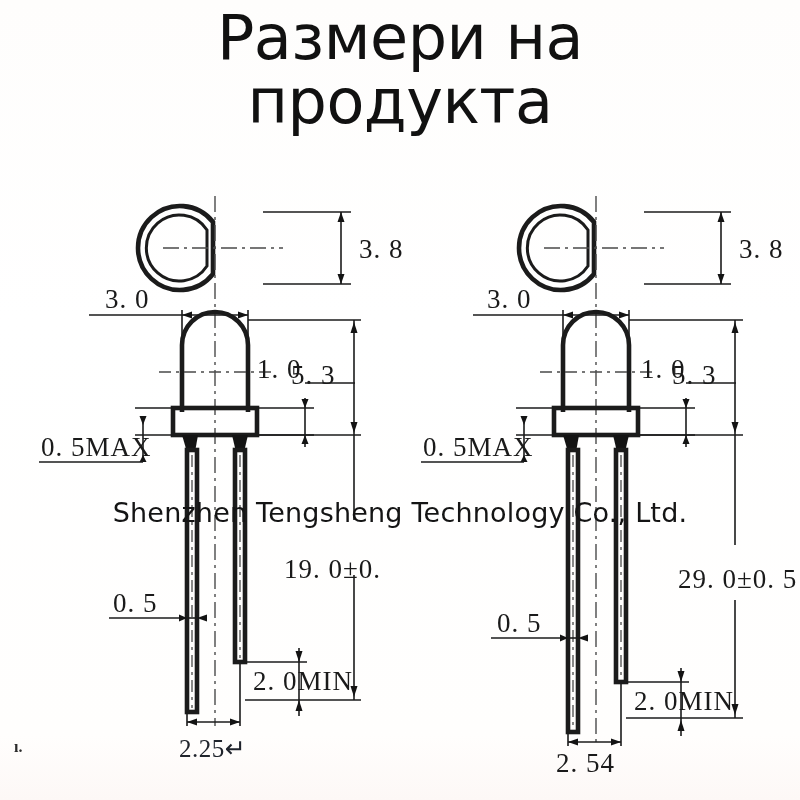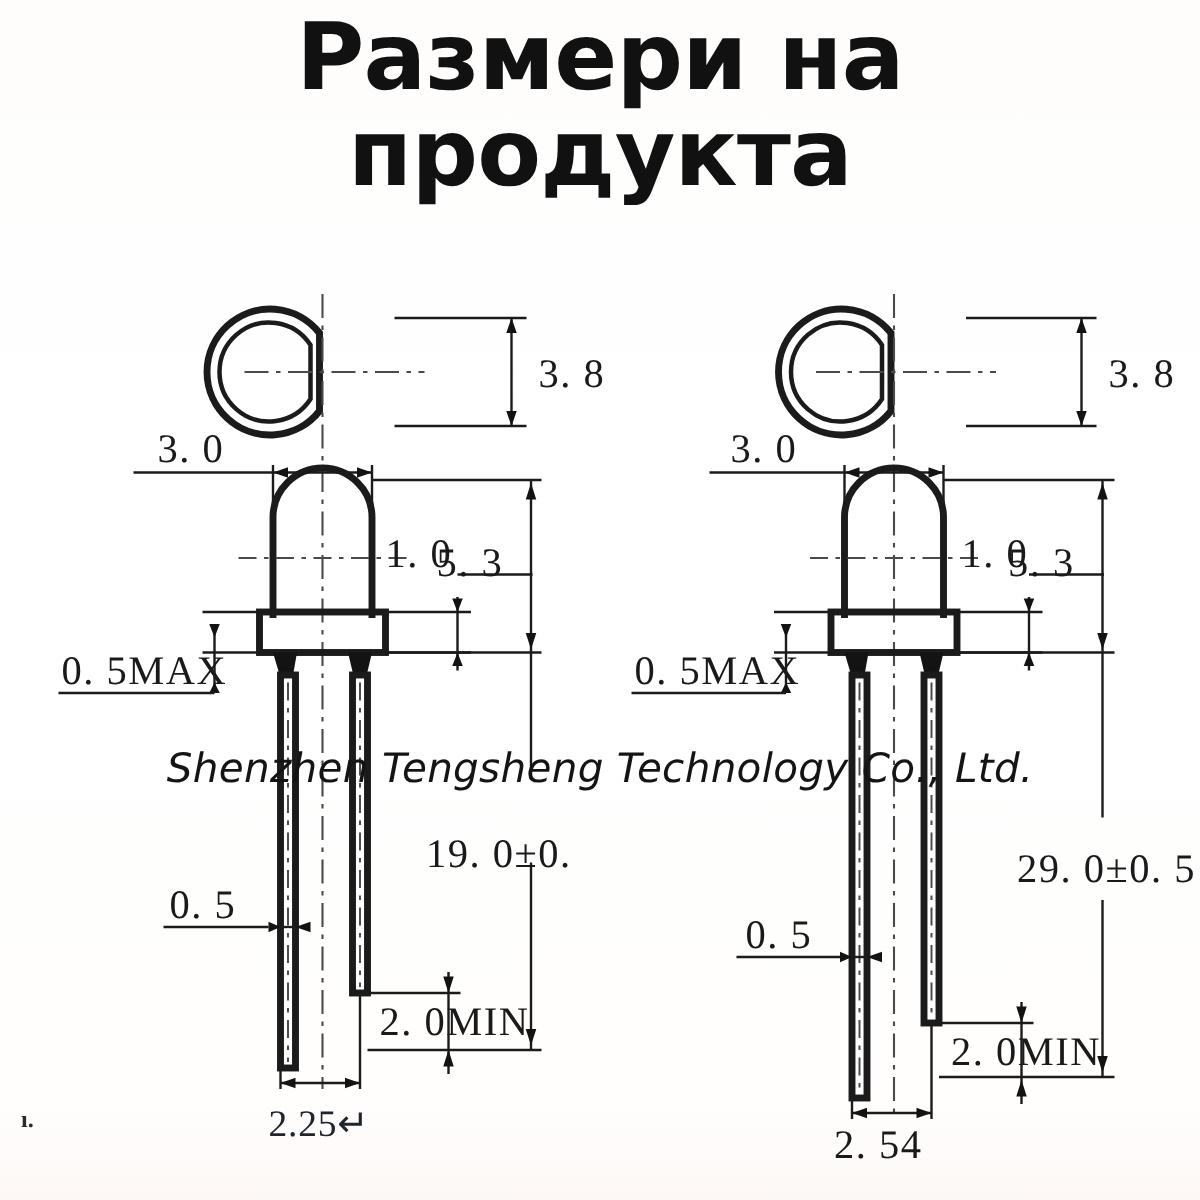--- a/index.html
+++ b/index.html
@@ -25,21 +25,21 @@
     position: absolute;
     top: 6px;
     left: 0;
     width: 800px;
     text-align: center;
     font-family: "DejaVu Sans", sans-serif;
     font-size: 62px;
     line-height: 1.03;
     letter-spacing: -0.5px;
     color: #111111;
-    font-weight: 700;
+    font-weight: 400;
     white-space: pre-line;
   }
   #drawing-area {
     position: absolute;
     top: 0;
     left: 0;
     width: 800px;
     height: 800px;
     padding-left: 21px;
   }
@@ -77,21 +77,20 @@
     position: absolute;
     top: 497px;
     left: 0;
     width: 800px;
     text-align: center;
     font-family: "DejaVu Sans", sans-serif;
     font-size: 27px;
     color: #141414;
     letter-spacing: 0.2px;
     pointer-events: none;
-    font-style: italic;
   }
   #corner-mark {
     position: absolute;
     left: 14px;
     top: 738px;
     font-family: "Liberation Serif", serif;
     font-size: 16px;
     color: #2b2b2b;
     font-weight: bold;
   }

